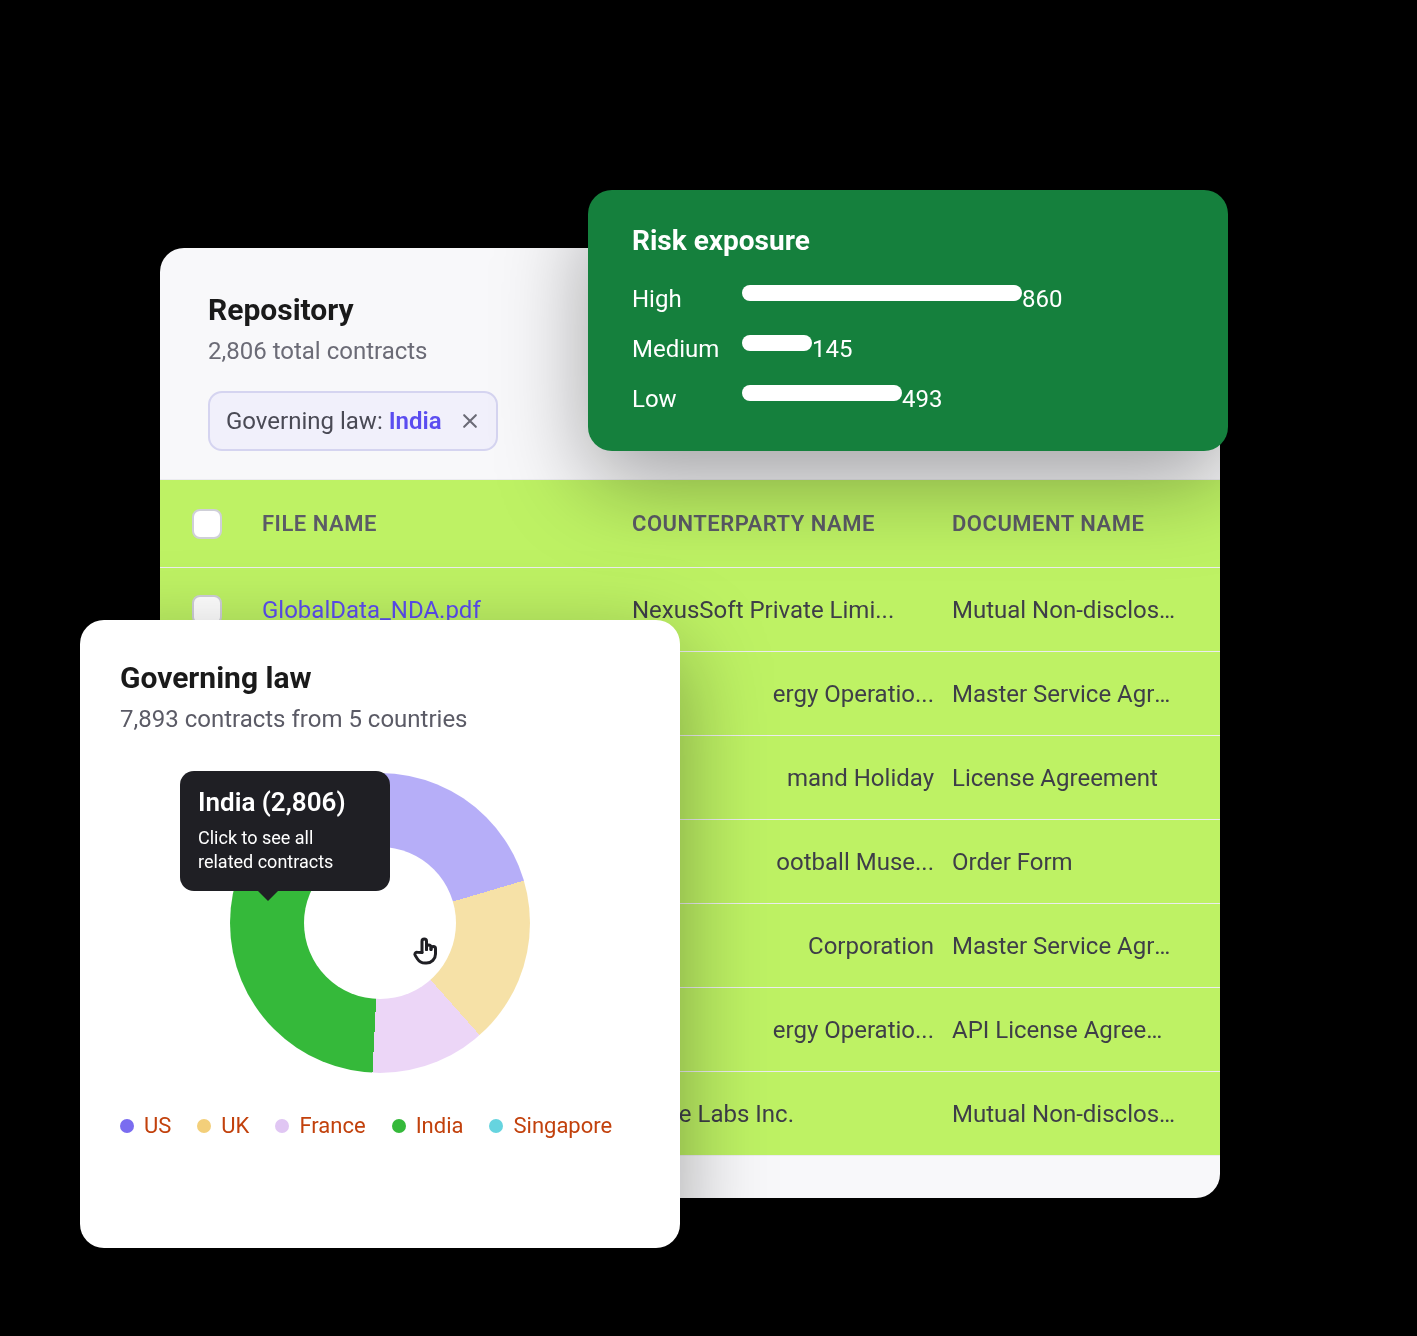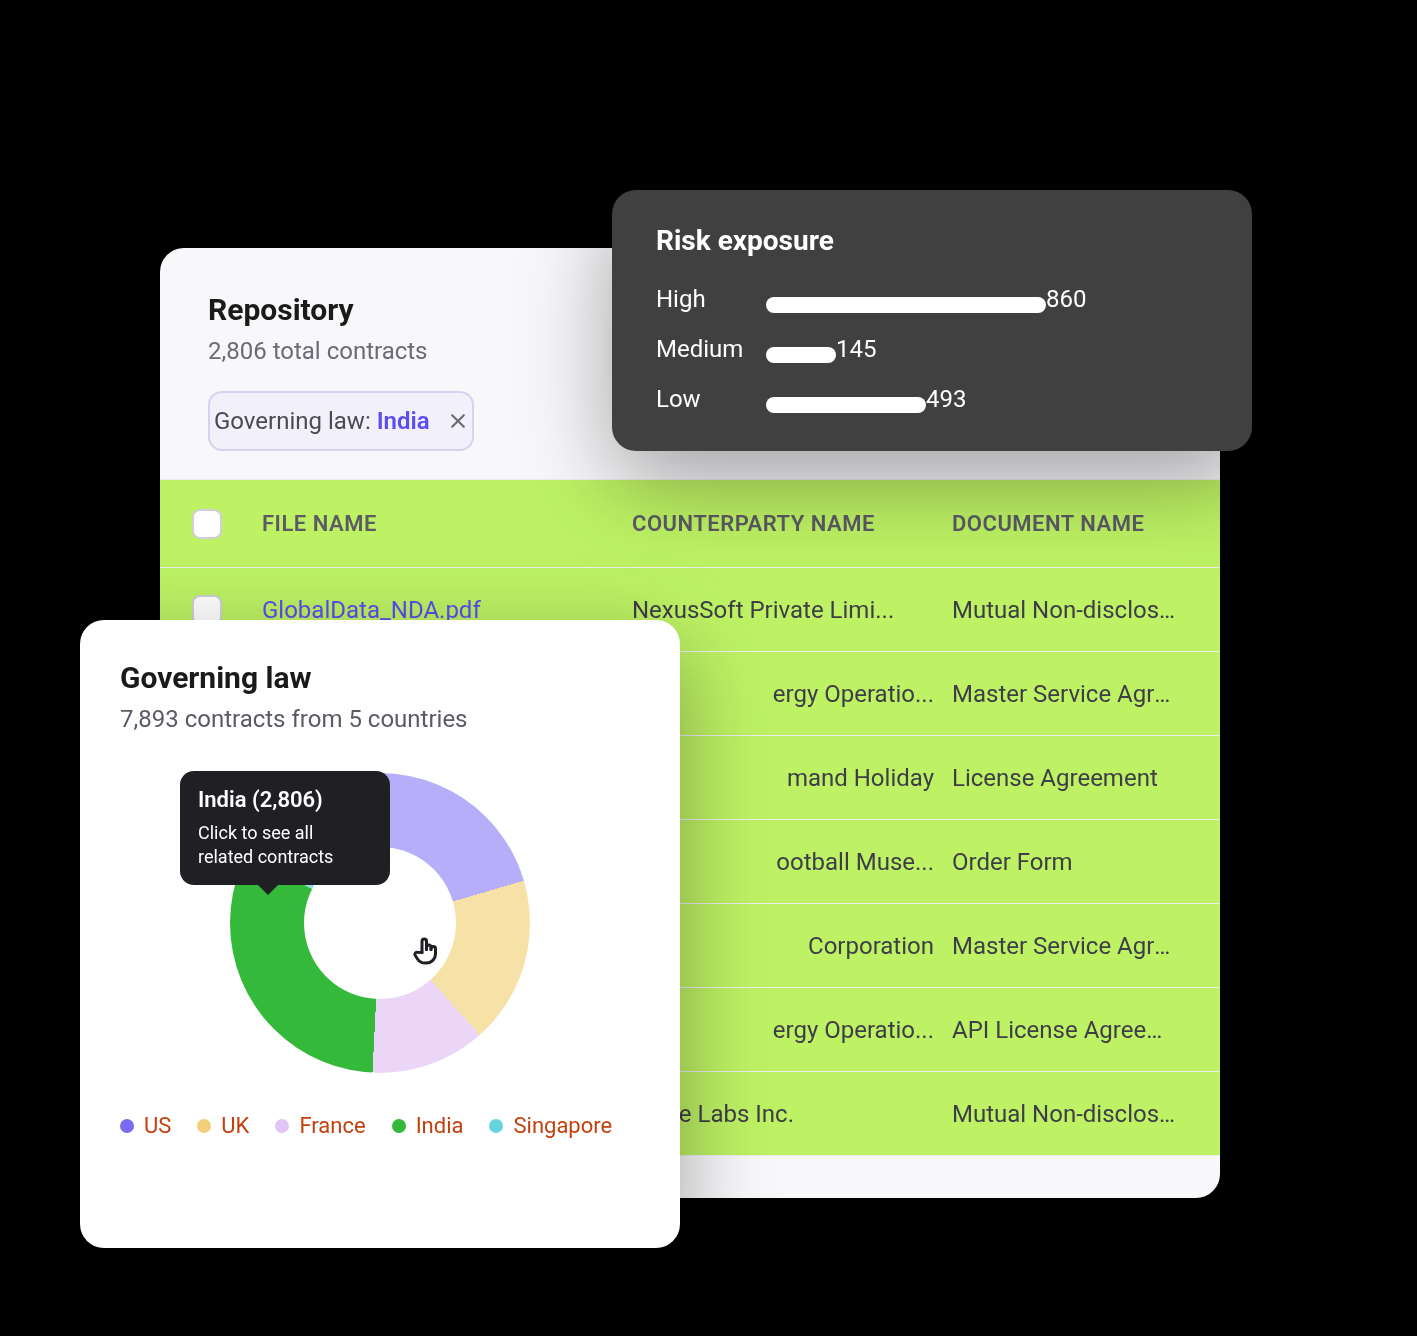--- a/index.html
+++ b/index.html
@@ -40,21 +40,21 @@
   .repo-sub {
     margin-top: 10px;
     font-size: 24px;
     color: #6b6b76;
   }
   .chip {
     display: inline-flex;
     align-items: center;
     gap: 18px;
     margin-top: 26px;
-    padding: 14px 4px;
+    padding: 14px 16px;
     border: 2px solid #d5d4f0;
     background: #f1f0fb;
     border-radius: 14px;
     font-size: 24px;
     color: #4a4a55;
   }
   .chip .val { color: #5b4df0; font-weight: 600; }
   .chip-x {
     width: 20px; height: 20px;
     color: #6b6b76;
@@ -90,35 +90,35 @@
   .file-link { color: #5b4df0; }
   .row .cell {
     white-space: nowrap;
     overflow: hidden;
     text-overflow: ellipsis;
     padding-right: 18px;
   }
 
   
   .risk {
-    left: 612px;
+    left: 588px;
     top: 190px;
     width: 640px;
-    background: #404040;
+    background: #15803d;
     color: #fff;
     padding: 34px 44px 38px 44px;
   }
   .risk-title {
     font-size: 28px;
     font-weight: 700;
     margin-bottom: 28px;
   }
   .risk-row {
     display: flex;
-    align-items: flex-end;
+    align-items: flex-start;
     margin-bottom: 22px;
     font-size: 24px;
   }
   .risk-row:last-child { margin-bottom: 0; }
   .risk-label { width: 110px; }
   .risk-bar {
     height: 16px;
     background: #fff;
     border-radius: 999px;
   }
@@ -169,21 +169,21 @@
     top: 38px;
     background: #1f1f24;
     color: #fff;
     padding: 14px 18px 16px 18px;
     border-radius: 14px;
     width: 210px;
     font-size: 18px;
     line-height: 1.35;
   }
   .tooltip .tt-title {
-    font-size: 22px;
+    font-size: 26px;
     font-weight: 600;
     margin-bottom: 6px;
   }
   .tooltip::after {
     content: "";
     position: absolute;
     left: 78px;
     bottom: -10px;
     border: 10px solid transparent;
     border-top-color: #1f1f24;

